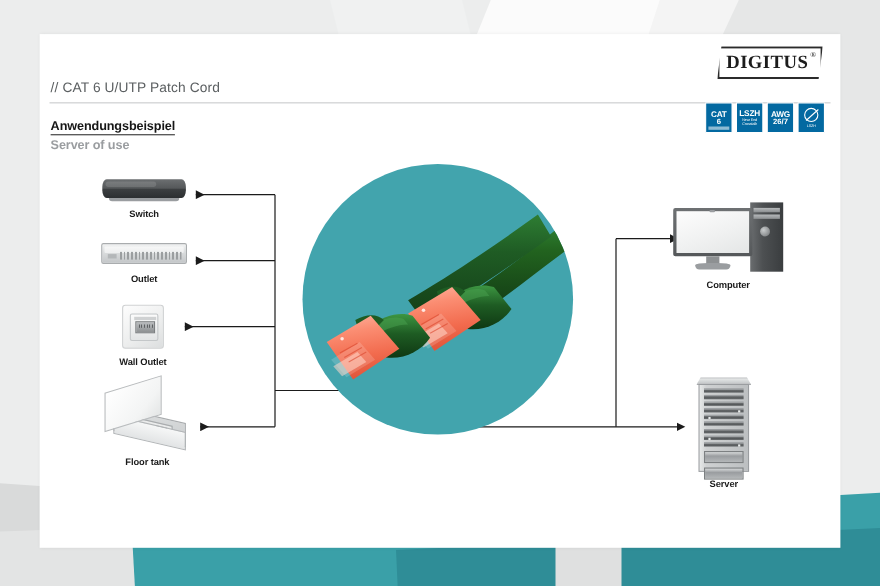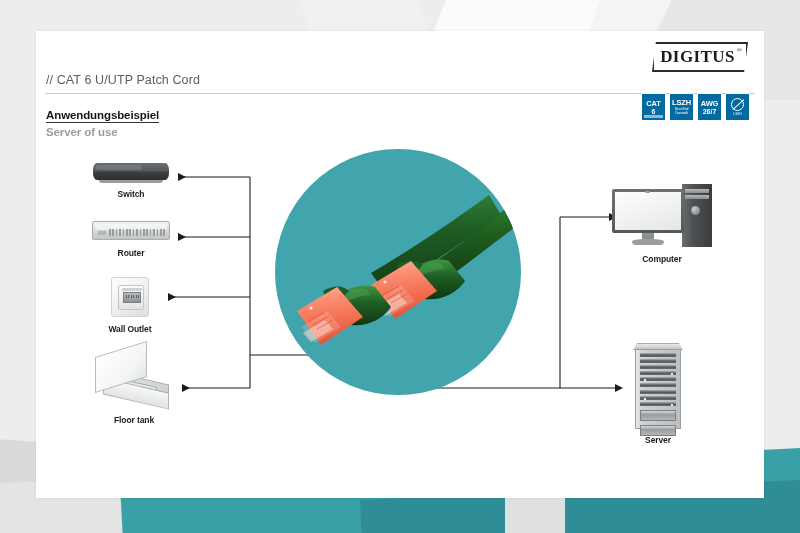--- a/index.html
+++ b/index.html
@@ -537,21 +537,21 @@
         </div>
         <div class="dev-label" style="left:-22px; top:26px;">Switch</div>
       </div>
 
       <div class="dev-wrap" style="left:56px; top:80px;">
         <div class="dev switch-body">
           <div class="switch-top"></div>
           <div class="switch-led"></div>
           <div class="switch-ports"></div>
         </div>
-        <div class="dev-label" style="left:-21px; top:27px;">Router</div>
+        <div class="dev-label" style="left:-21px; top:27px;">Outlet</div>
       </div>
 
       <div class="dev-wrap" style="left:75px; top:136px;">
         <div class="dev outlet-body">
           <div class="outlet-inner">
             <div class="outlet-slot"></div>
             <div class="outlet-jack"></div>
           </div>
         </div>
         <div class="dev-label" style="left:-41px; top:47px;">Wall Outlet</div>

